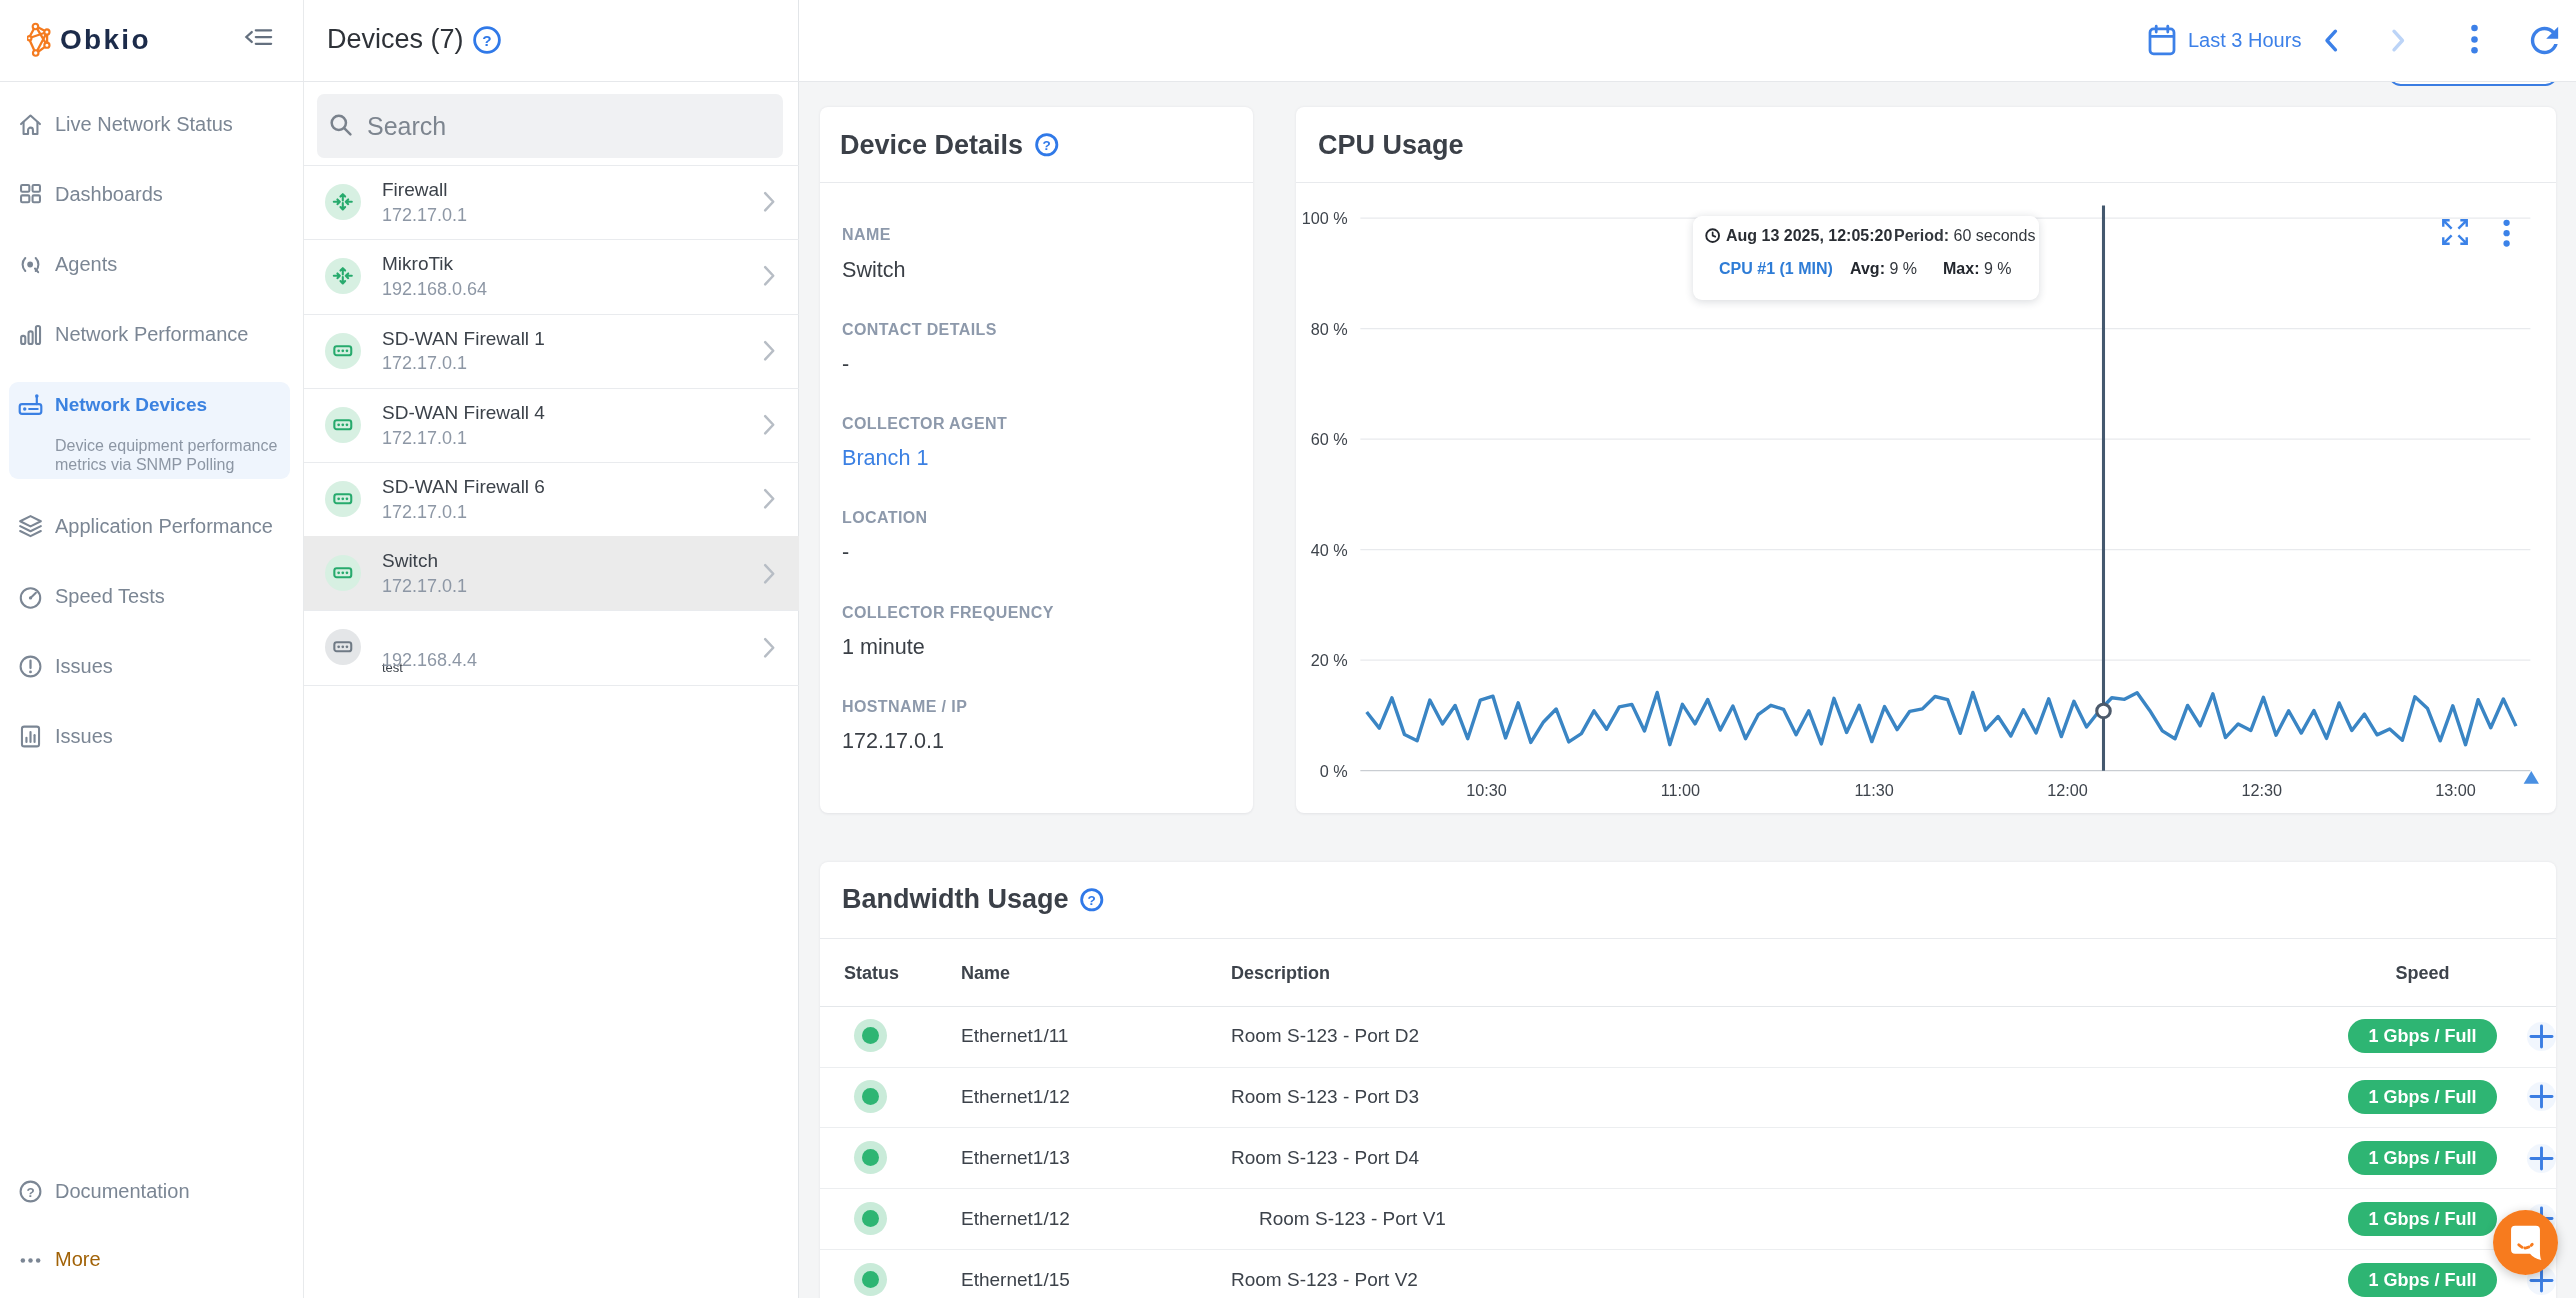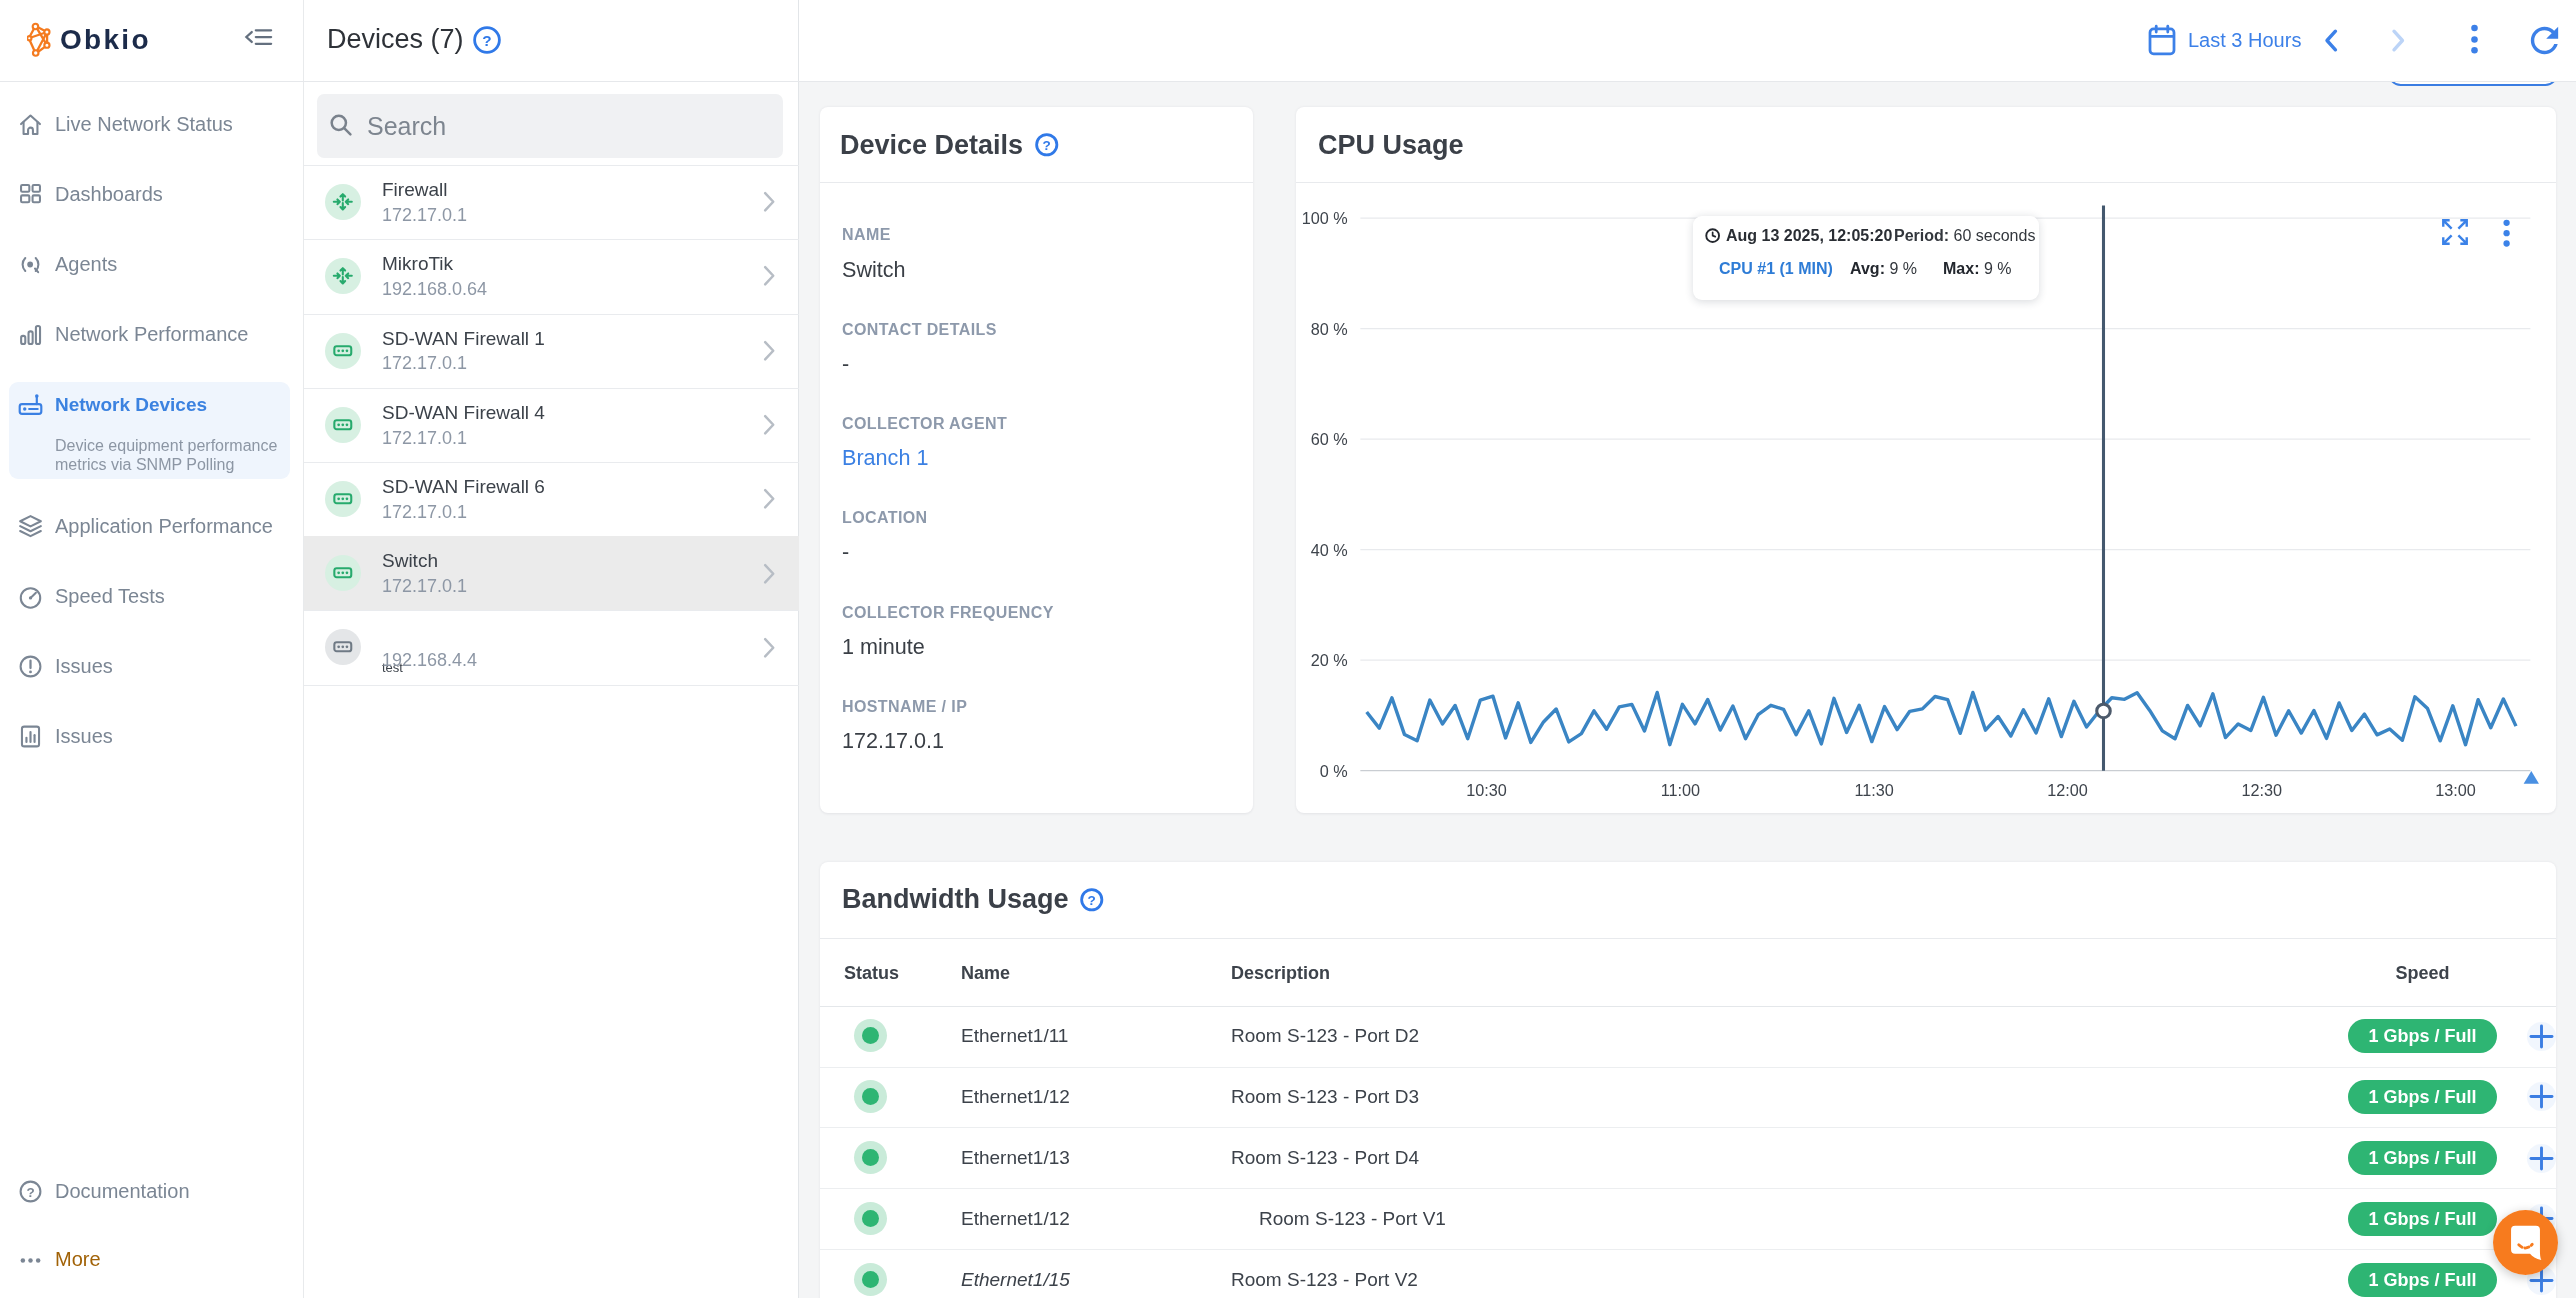--- a/index.html
+++ b/index.html
@@ -393,21 +393,21 @@
         <circle cx="17" cy="17" r="16" fill="#3b7de2" opacity="0.07"></circle>
         <g stroke="#3b7de2" stroke-width="3.2" stroke-linecap="round">
           <path d="M17 5.5 V28.5"></path>
           <path d="M5.5 17 H28.5"></path>
         </g>
       </svg></div>
 <div style="position:absolute;left:820px;top:1249px;width:1736px;height:0.9px;background:#eceef0;"></div>
 <div class="circ" style="left:854px;top:1263px;width:33px;height:33px;background:#c9ebd9;">
       <div style="width:17px;height:17px;border-radius:50%;background:#2eb573;"></div>
     </div>
-<div style="position:absolute;left:961px;top:1268px;height:23.5px;line-height:23.5px;font-size:19px;color:#3c424a;font-weight:400;white-space:nowrap;font-style:italic;">Ethernet1/15</div>
+<div style="position:absolute;left:961px;top:1268px;height:23.5px;line-height:23.5px;font-size:19px;color:#3c424a;font-weight:400;white-space:nowrap;">Ethernet1/15</div>
 <div style="position:absolute;left:1231px;top:1268px;height:23.5px;line-height:23.5px;font-size:19px;color:#3c424a;font-weight:400;white-space:nowrap;">Room S-123 - Port V2</div>
 <div style="position:absolute;left:2348px;top:1263px;width:149px;height:34px;line-height:34px;background:#2eb573;border-radius:17px;text-align:center;font-size:18px;font-weight:700;color:#fff;">1 Gbps / Full</div>
 <div style="position:absolute;left:2526px;top:1265px;line-height:0;"><svg width="31" height="31" viewBox="0 0 34 34">
         <circle cx="17" cy="17" r="16" fill="#3b7de2" opacity="0.07"></circle>
         <g stroke="#3b7de2" stroke-width="3.2" stroke-linecap="round">
           <path d="M17 5.5 V28.5"></path>
           <path d="M5.5 17 H28.5"></path>
         </g>
       </svg></div>
 <div style="position:absolute;left:2493px;top:1210px;width:65px;height:65px;line-height:0;box-shadow:0 2.7px 10.8px rgba(0,0,0,0.22);border-radius:50%;"><svg width="65" height="65" viewBox="0 0 72 72">

